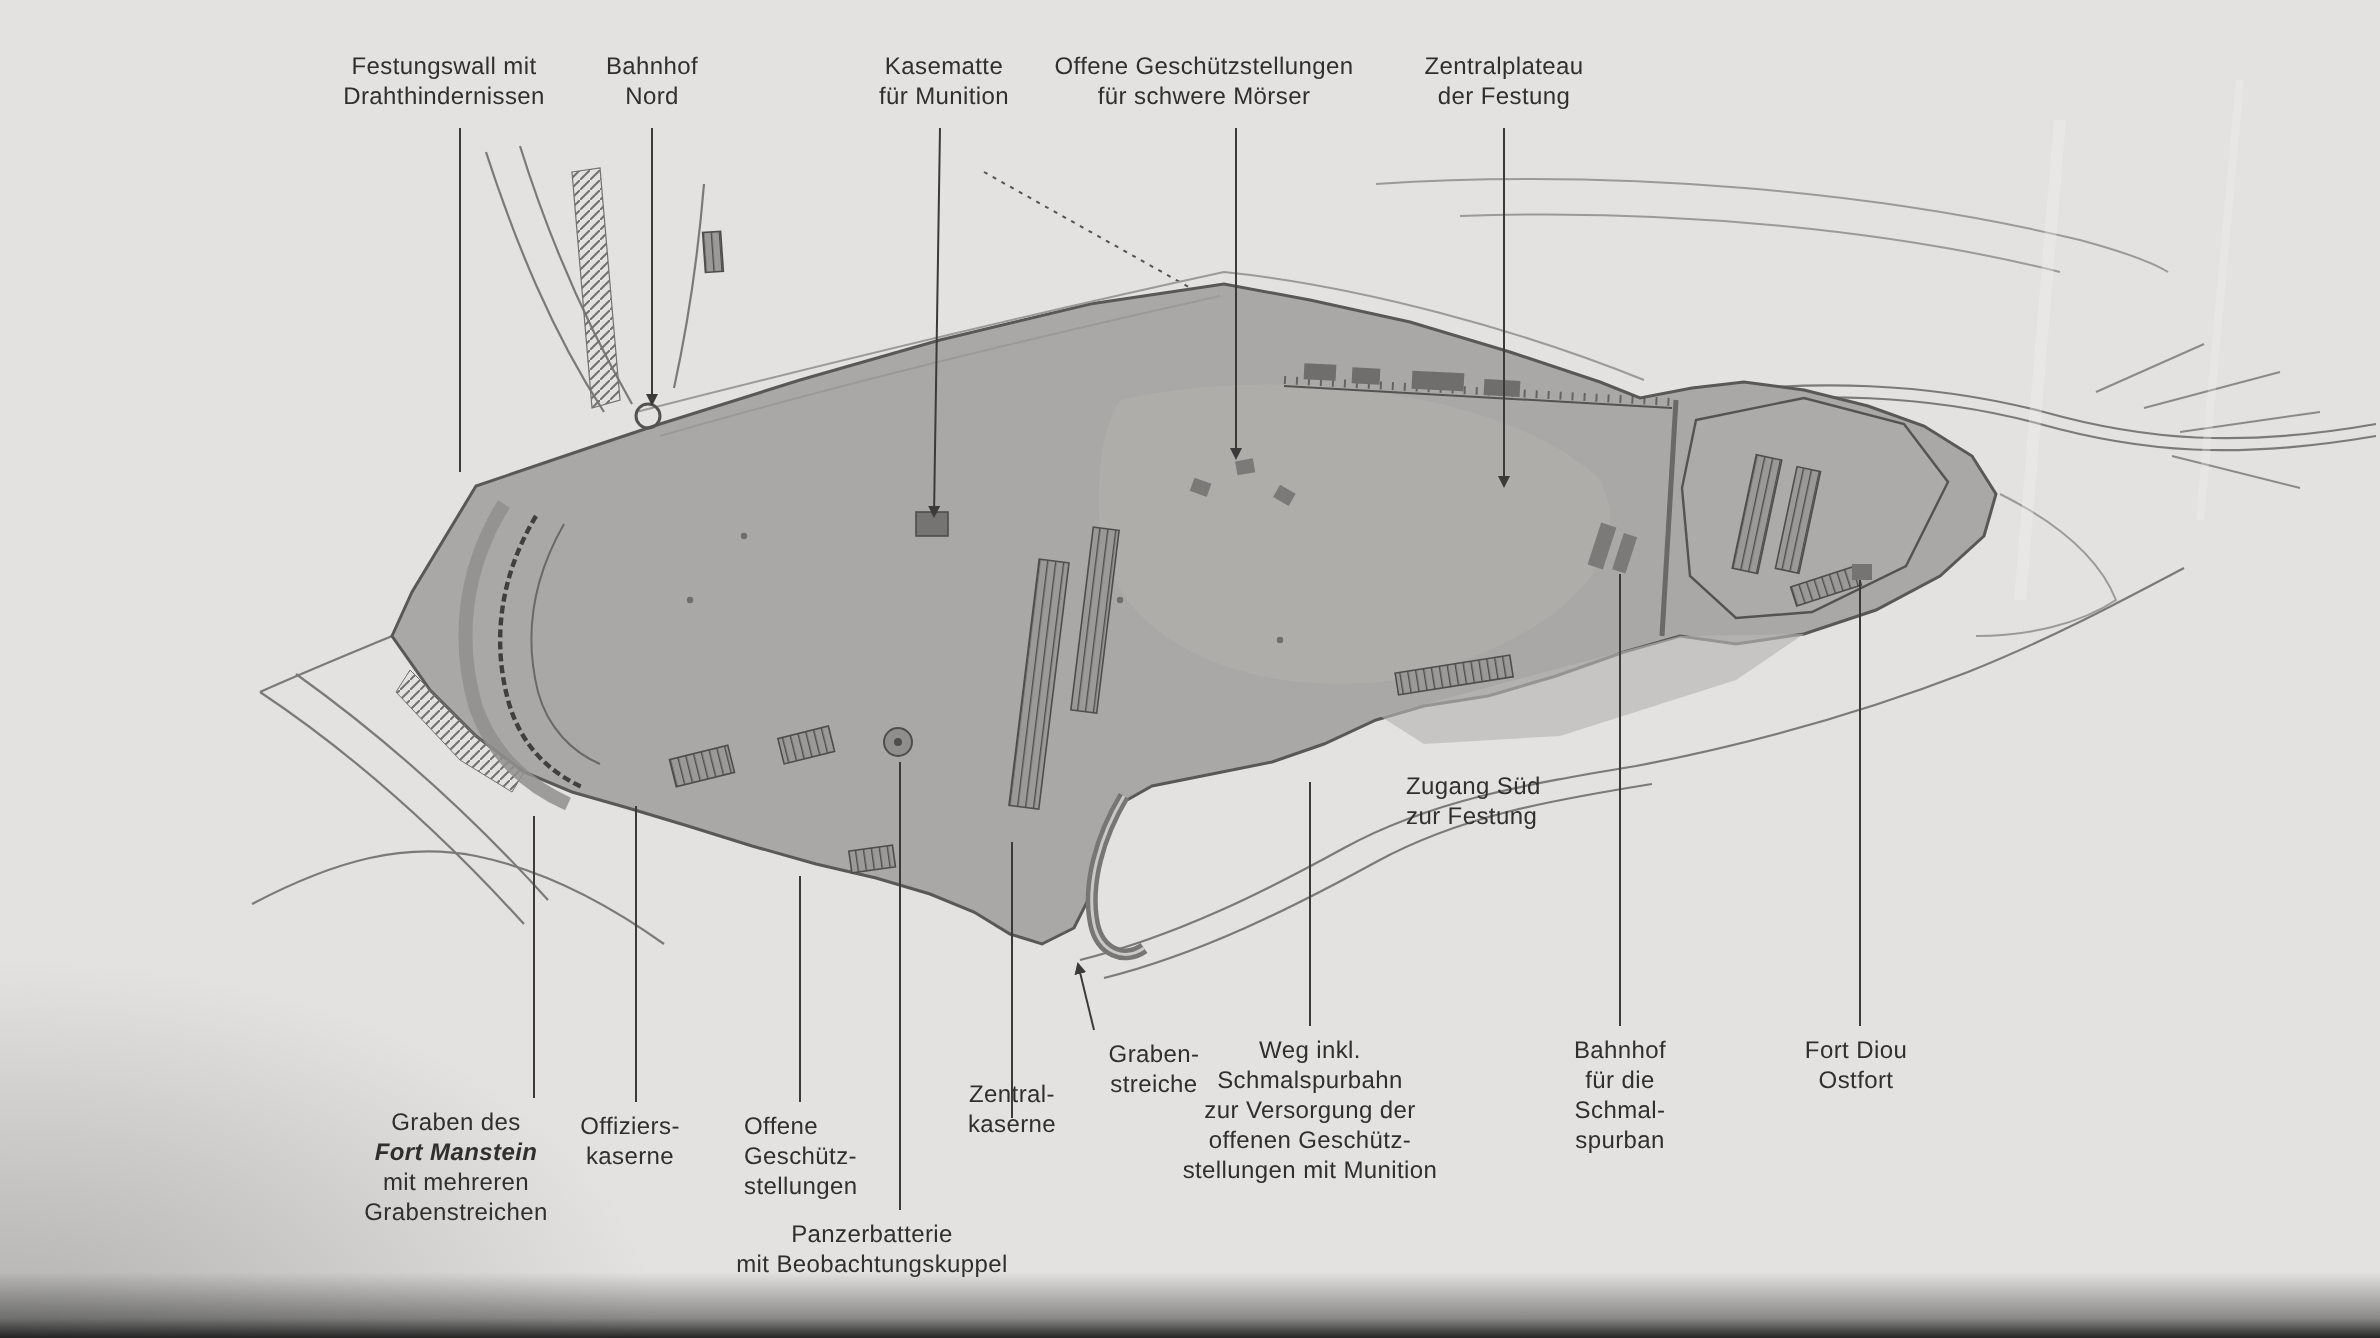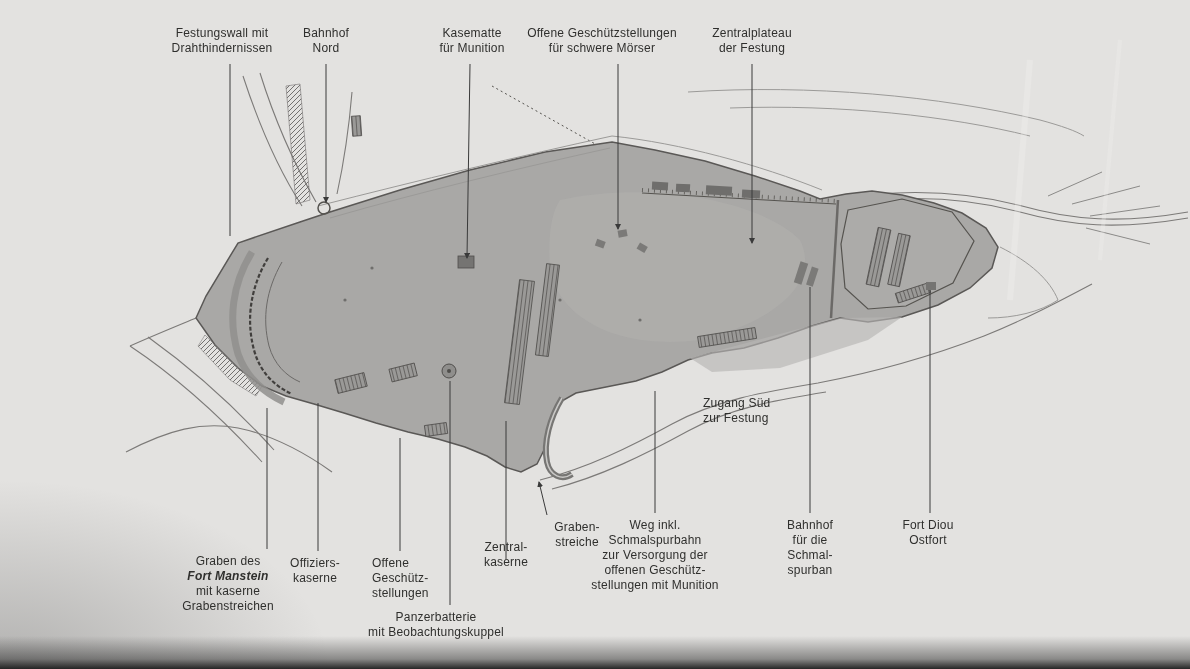--- a/index.html
+++ b/index.html
@@ -17,21 +17,21 @@
   }
   .lbl span { display:block; }
   .lbl .bold { font-weight:bold;font-style:italic; }
   .lbl.left { text-align:left; transform:none; }
   
   .p-festungswall   { left:222px; top:26px; }
   .p-zugang-nord    { left:326px; top:26px; }
   .p-kasematte      { left:472px; top:26px; }
   .p-offene-moerser { left:602px; top:26px; }
   .p-zentralplateau { left:752px; top:26px; }
-  .p-zugang-sued    { left:703px; top:396px; }
+  .p-zugang-sued    { left:703px; top:386px; }
   .p-graben         { left:228px; top:554px; }
   .p-offizierskaserne { left:315px; top:556px; }
   .p-offene-geschuetz { left:372px; top:556px; }
   .p-panzerbatterie { left:436px; top:610px; }
   .p-zentralkaserne { left:506px; top:540px; }
   .p-grabenstreiche { left:577px; top:520px; }
   .p-weg            { left:655px; top:518px; }
   .p-bahnhof        { left:810px; top:518px; }
   .p-fortdiou       { left:928px; top:518px; }
 
@@ -202,21 +202,21 @@
     <span>Zentralplateau</span>
     <span>der Festung</span>
   </div>
   <div class="lbl left p-zugang-sued">
     <span>Zugang Süd</span>
     <span>zur Festung</span>
   </div>
   <div class="lbl p-graben">
     <span>Graben des</span>
     <span class="bold">Fort Manstein</span>
-    <span>mit kaserne</span>
+    <span>mit mehreren</span>
     <span>Grabenstreichen</span>
   </div>
   <div class="lbl p-offizierskaserne">
     <span>Offiziers-</span>
     <span>kaserne</span>
   </div>
   <div class="lbl left p-offene-geschuetz">
     <span>Offene</span>
     <span>Geschütz-</span>
     <span>stellungen</span>

